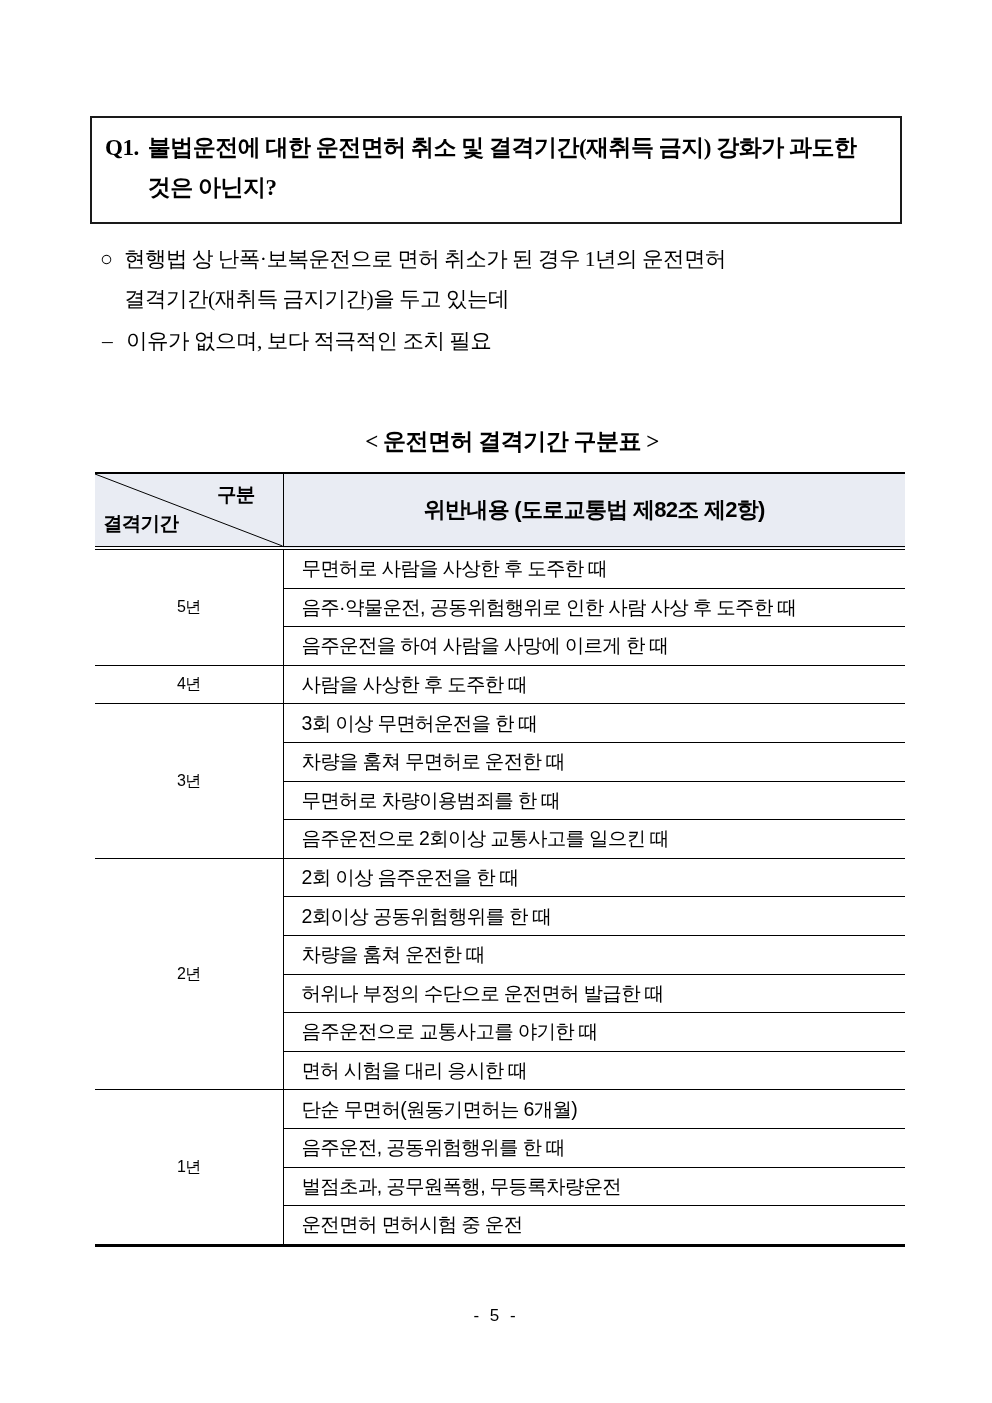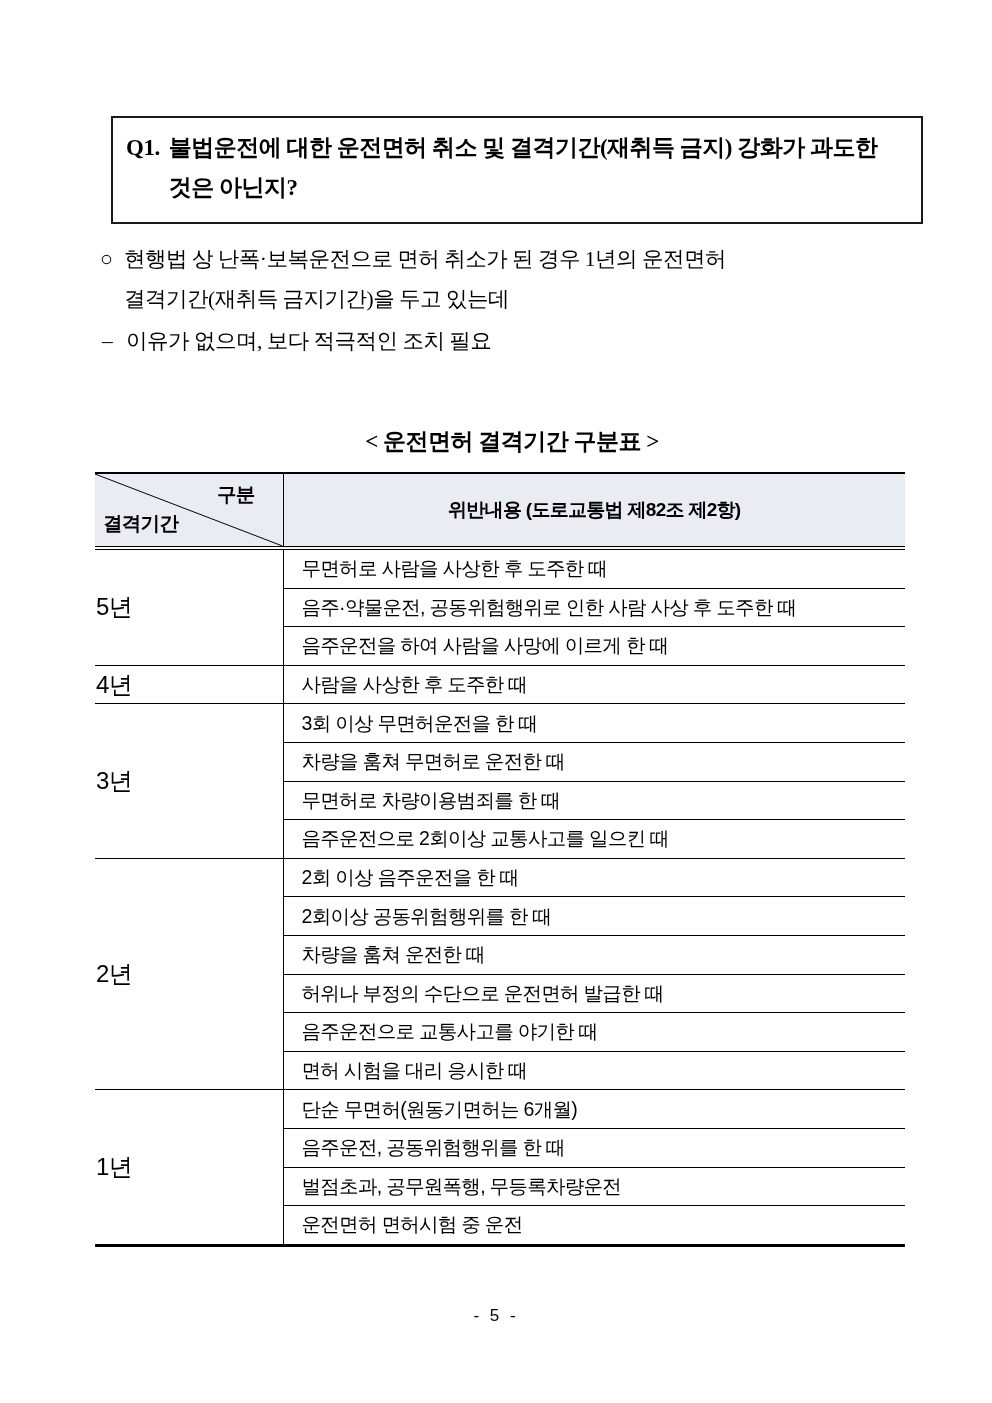--- a/index.html
+++ b/index.html
@@ -19,21 +19,20 @@
     left: 90px; top: 116px;
     width: 812px;
     box-sizing: border-box;
     border: 2px solid #1a1a1a;
     padding: 10px 16px 14px 13px;
     display: flex;
     font-weight: bold;
     font-size: 23px;
     line-height: 40px;
     letter-spacing: -0.5px;
-    margin-left: 21px;
   }
   .qbox .qlabel { flex: 0 0 auto; margin-right: 9px; white-space: nowrap; }
   .qbox .qtext { flex: 1 1 auto; }
 
   
   .intro {
     position: absolute;
     left: 100px; top: 239px;
     width: 806px;
     font-size: 21.5px;
@@ -83,30 +82,30 @@
   th.corner .diag { position: absolute; left: 0; top: 0; width: 100%; height: 100%; display: block; }
   th.corner .corner-top    { position: absolute; top: 7px; right: 28px; font-size: 19.5px; }
   th.corner .corner-bottom { position: absolute; bottom: 9px; left: 8px; font-size: 19.5px; }
 
   th.vhead {
     height: 70px;
     border-left: 1.5px solid #000;
     border-bottom: 4px double #000;
     text-align: center;
     vertical-align: middle;
-    font-size: 19px;
+    font-size: 22px;
     font-weight: bold;
   }
 
   td.year {
     border-right: 1.5px solid #000;
     border-top: 1.2px solid #000;
-    text-align: left;
+    text-align: center;
     vertical-align: middle;
-    font-size: 24px;
+    font-size: 16px;
   }
   td.v {
     border-left: 1.5px solid #000;
     border-top: 1.2px solid #000;
     height: 37.6px;
     padding: 0 8px 0 18px;
     vertical-align: middle;
     font-size: 19.5px;
     white-space: nowrap;
     margin-left: 16px;

